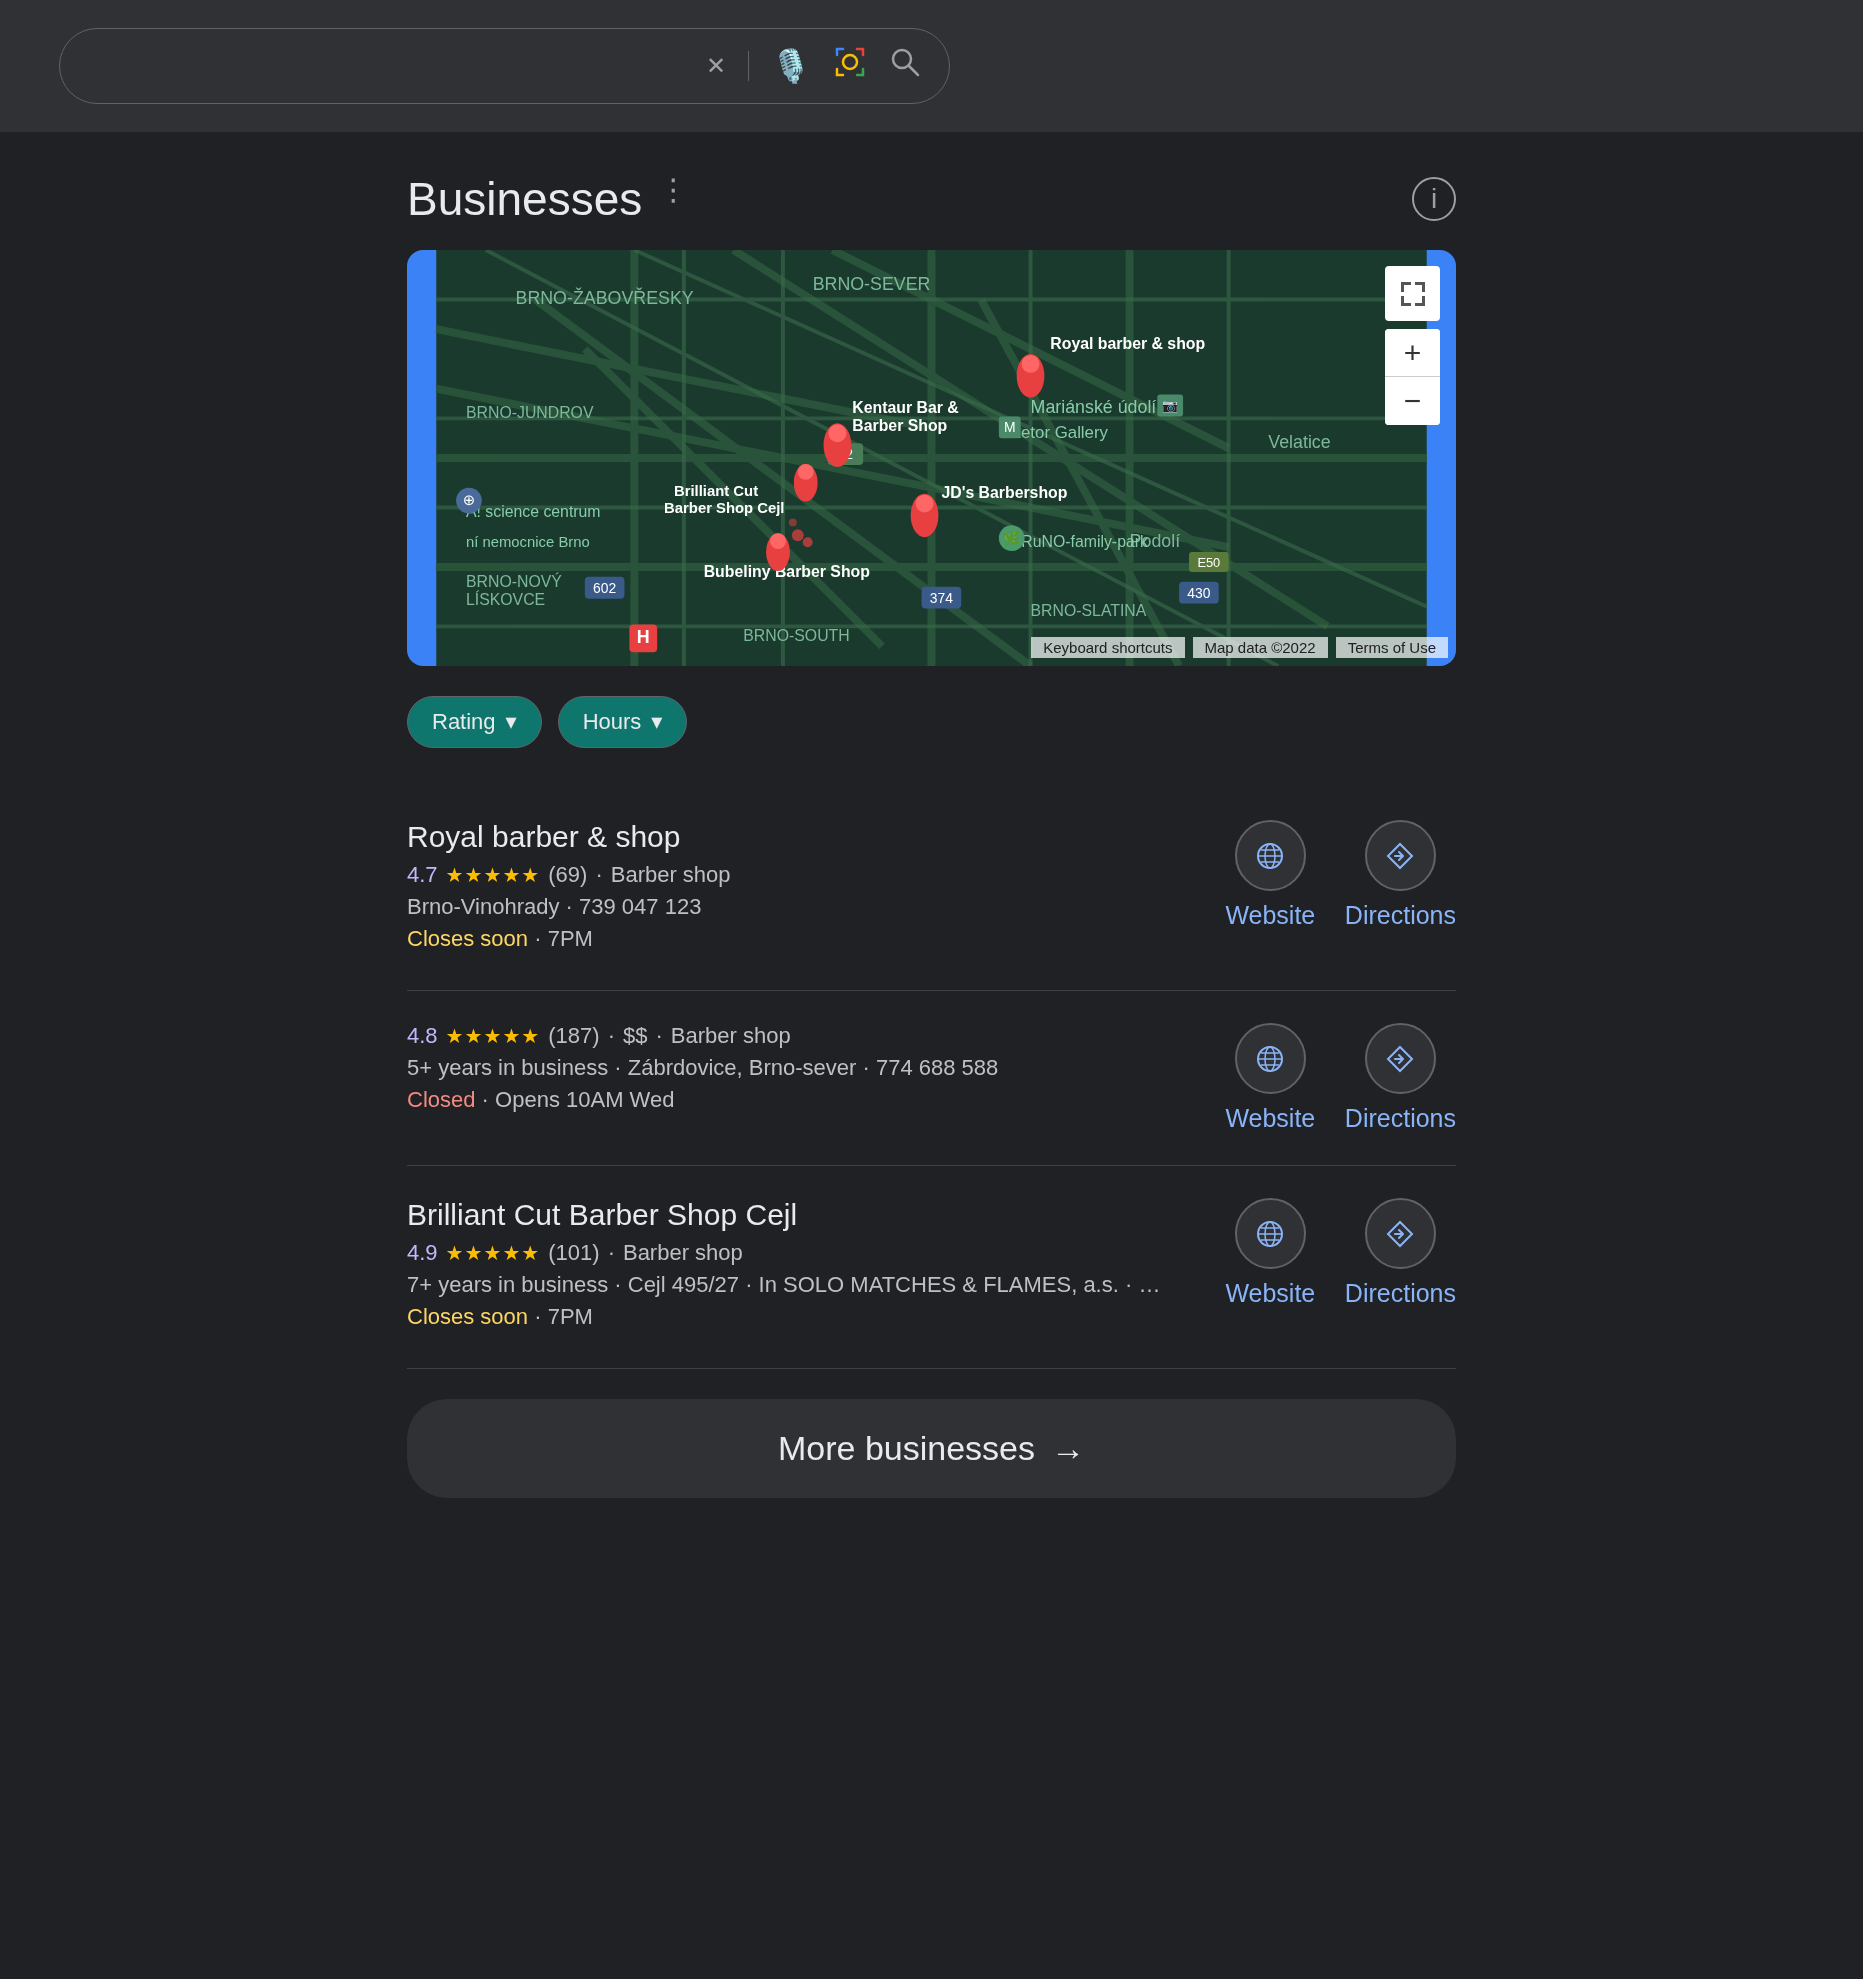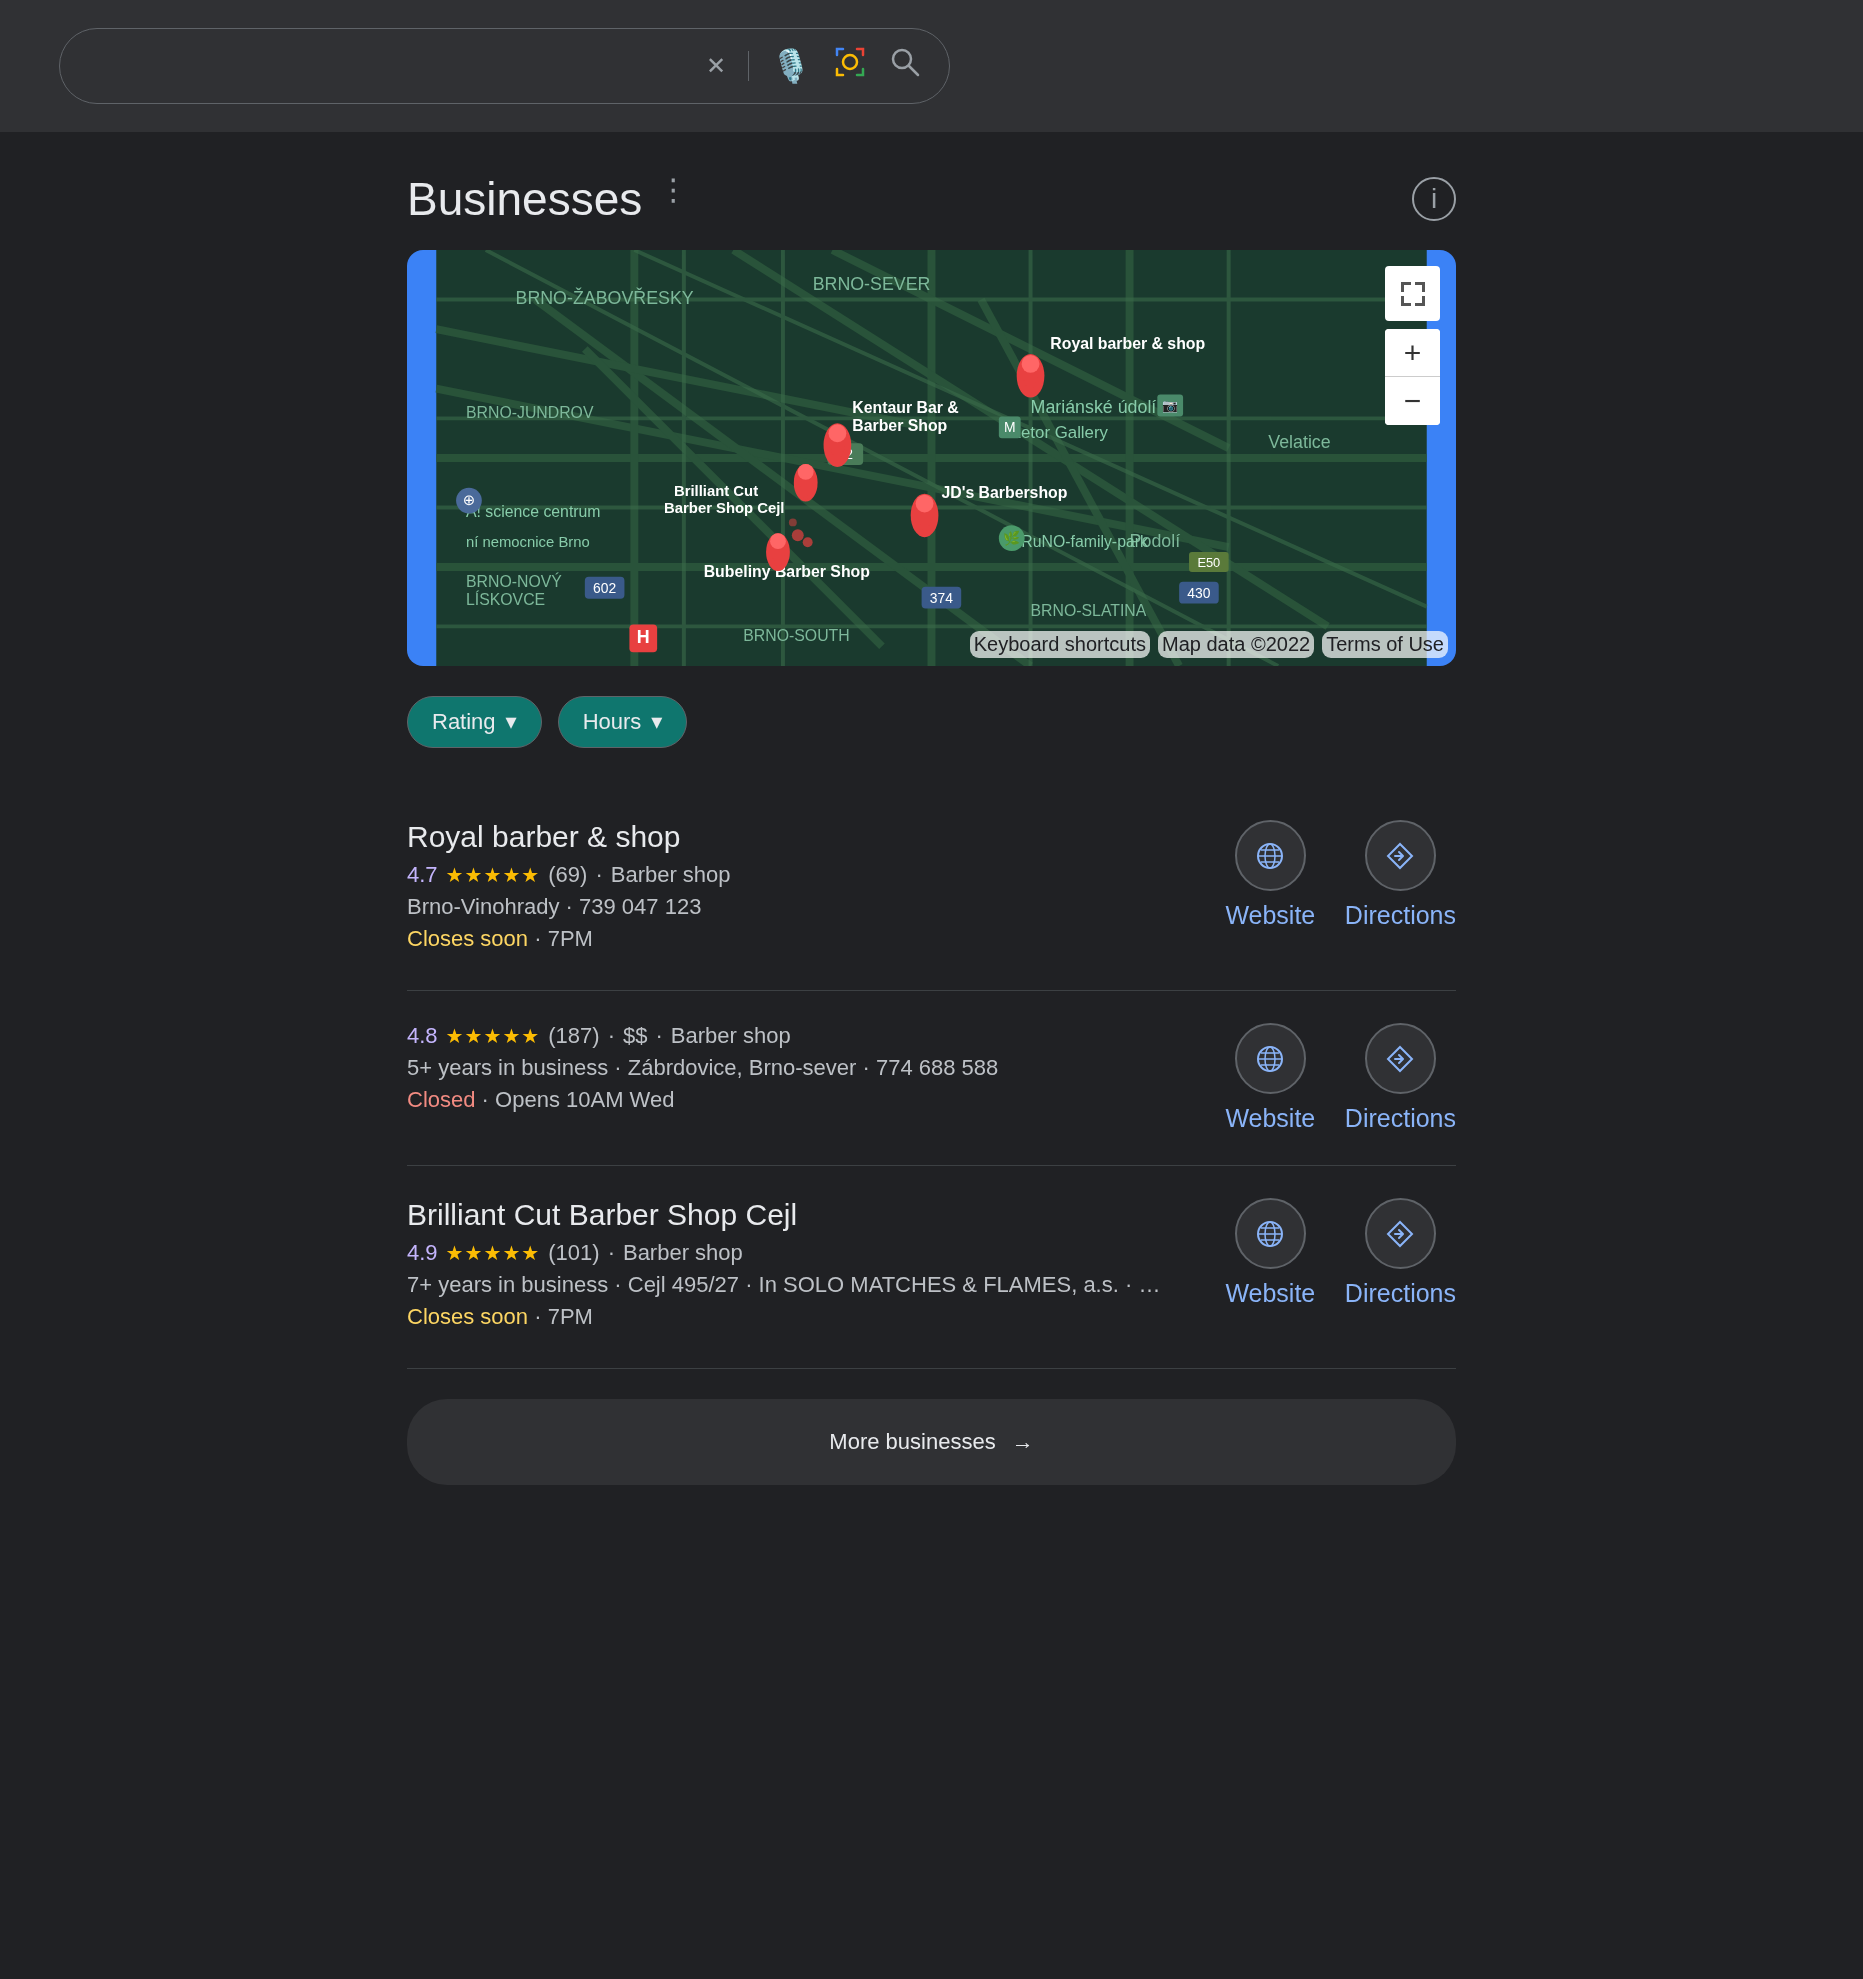--- a/index.html
+++ b/index.html
@@ -165,25 +165,25 @@
     }
     .map-zoom-btn:last-child { border-bottom: none; }
     .map-footer {
       position: absolute;
       bottom: 8px;
       right: 8px;
       display: flex;
       gap: 8px;
     }
     .map-footer-text {
-      font-size: 20px;
+      font-size: 15px;
       color: #202124;
       background: rgba(255,255,255,0.7);
-      padding: 2px 4px;
-      border-radius: 9px;
+      padding: 2px 12px;
+      border-radius: 0;
     }
 
     
     .filter-row {
       display: flex;
       gap: 16px;
       margin-bottom: 40px;
     }
     .filter-pill {
       background: #0f766e;
@@ -289,21 +289,21 @@
       align-items: center;
       justify-content: center;
       gap: 16px;
       width: 100%;
       padding: 30px;
       margin-top: 30px;
       background: #303134;
       border: none;
       border-radius: 40px;
       color: #e8eaed;
-      font-size: 22px;
+      font-size: 34px;
       cursor: pointer;
     }
   </style>
 </head>
 <body>
 
 <div class="search-bar-container">
   <div class="search-bar">
     <input class="search-input" type="text" style="">
     <div class="search-icons">

